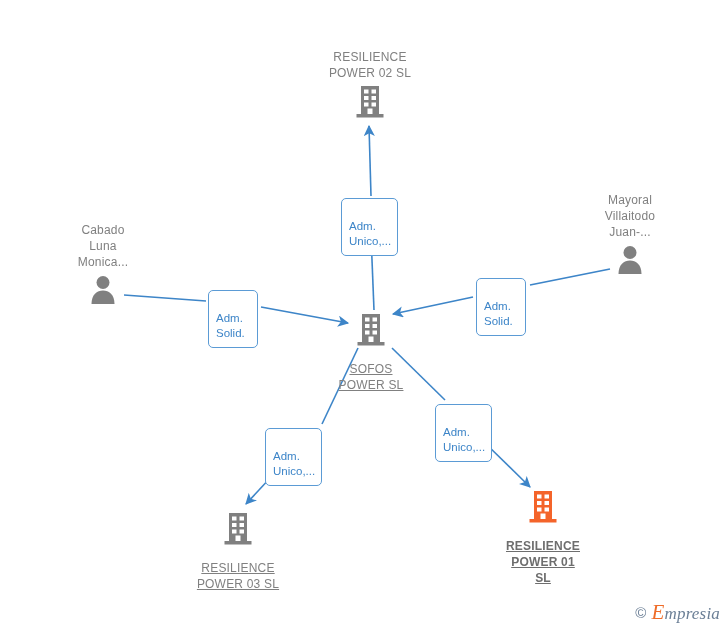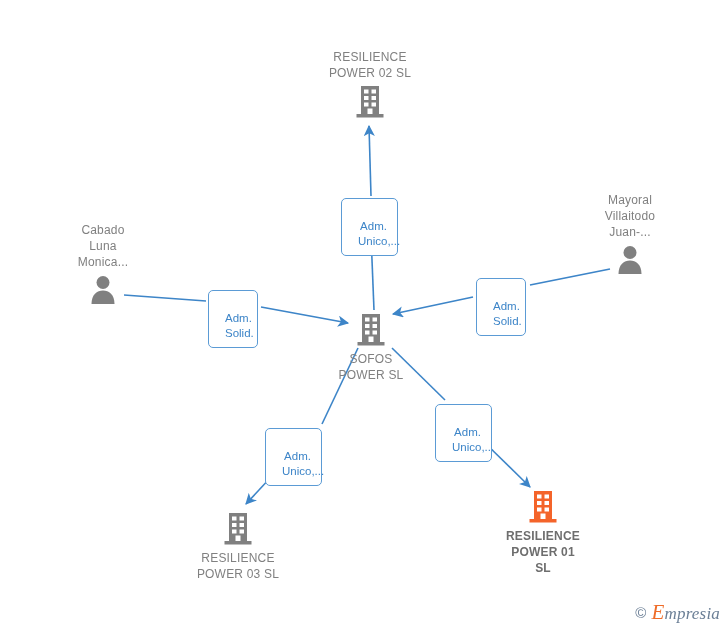--- a/index.html
+++ b/index.html
@@ -39,33 +39,32 @@
   }
   .node .node-label {
     display: block;
     font-size: 12px;
     line-height: 16px;
     color: #808080;
     letter-spacing: .2px;
     white-space: pre-line;
   }
   .node.label-above .node-label { margin-bottom: 4px; }
-  .node.label-below .node-label { margin-top: 4px; }
+  .node.label-below .node-label { margin-top: 14px; text-decoration: underline; }
   .node.focus .node-label { color: #6e6e6e; font-weight: bold; }
 
   
   .rel {
     position: absolute;
     z-index: 8;
     box-sizing: border-box;
     border: 1px solid #5b9bd5;
     border-radius: 5px;
     background: #ffffff;
-    padding: 5px 8px 6px 16px;
-    text-align: center;
+    padding: 5px 8px 6px 7px;
     color: #3d85c8;
     font-size: 11.5px;
     line-height: 15px;
     white-space: pre-line;
   }
 
   
   #watermark {
     position: absolute;
     right: 8px;

